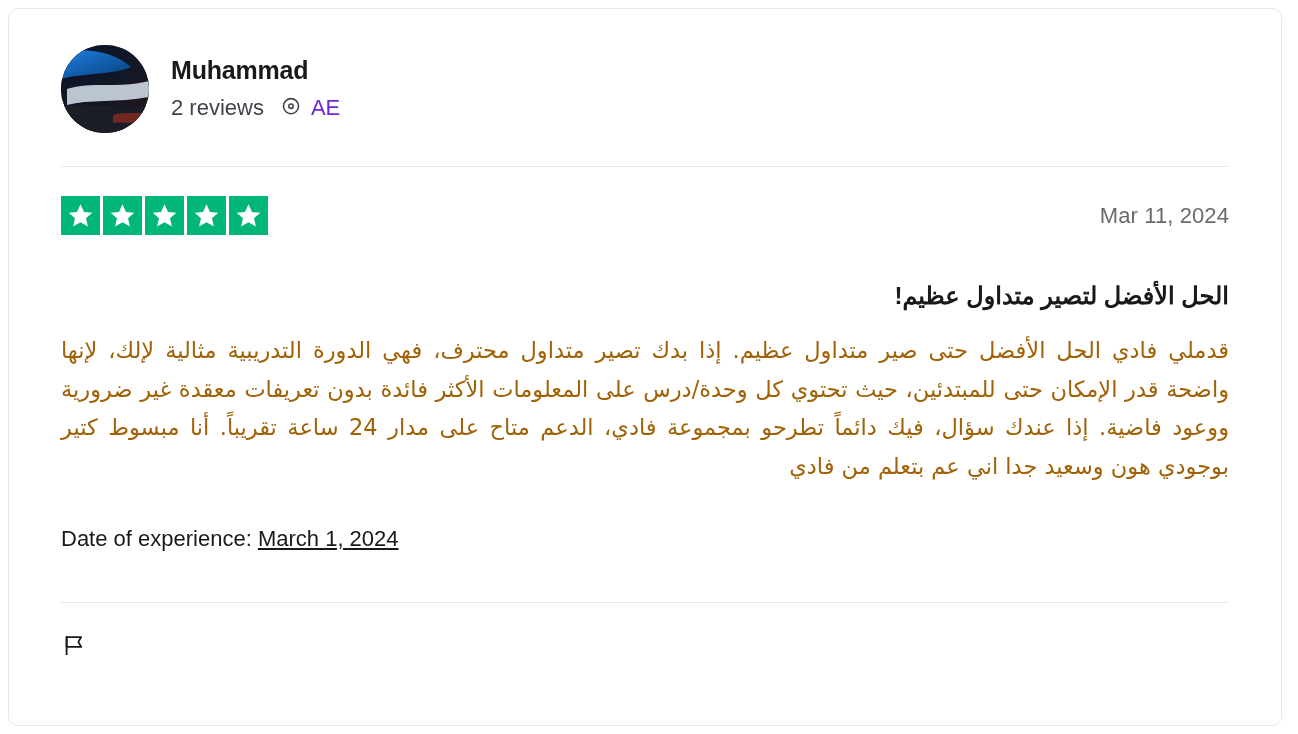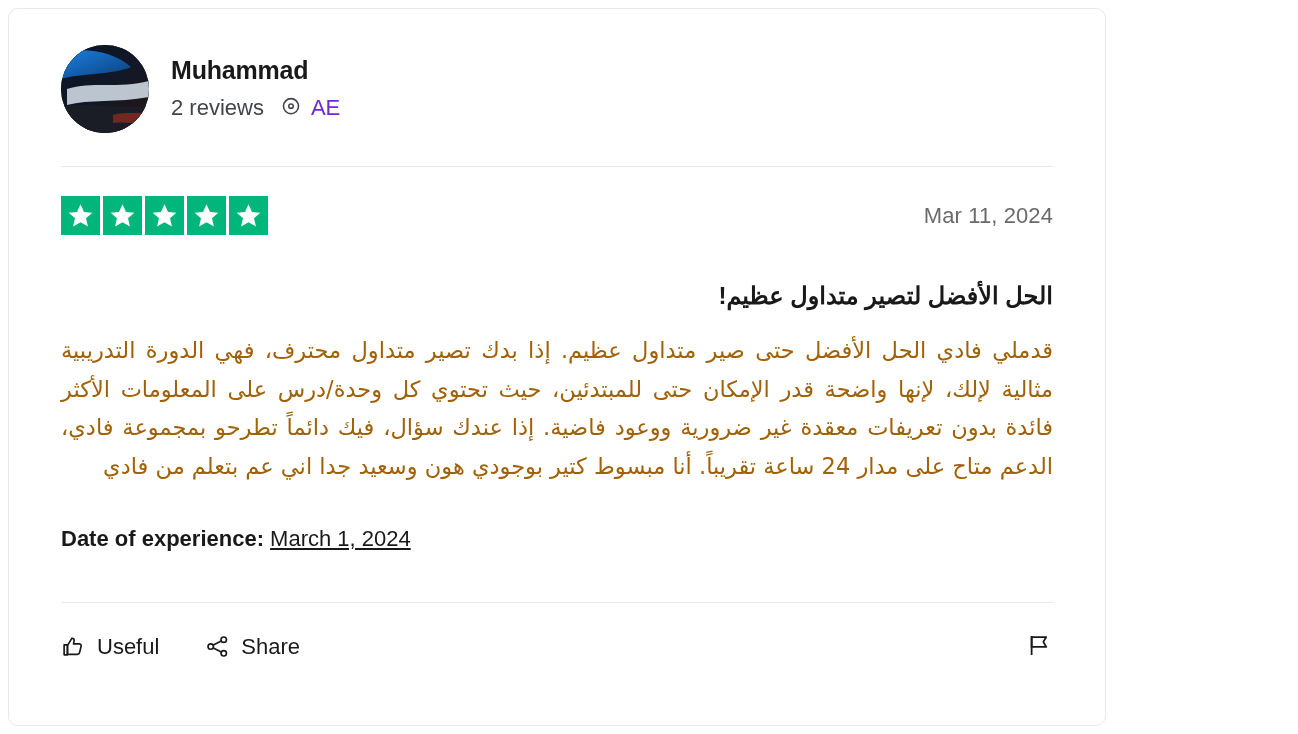--- a/index.html
+++ b/index.html
@@ -10,21 +10,21 @@
     width: 1298px;
     height: 734px;
     font-family: "Liberation Sans", sans-serif;
     -webkit-font-smoothing: antialiased;
   }
 
   .review-card {
     position: absolute;
     left: 8px;
     top: 8px;
-    width: 1098px;
+    width: 1274px;
     height: 718px;
     box-sizing: border-box;
     background: #ffffff;
     border: 1px solid #e8e8e8;
     border-radius: 10px;
     padding: 0 52px;
     overflow: hidden;
   }
 
   
@@ -132,21 +132,21 @@
     text-align: justify;
     line-height: 1.72;
     font-family: "DejaVu Sans", "Liberation Sans", sans-serif;
   }
 
   .experience {
     margin-top: 40px;
     font-size: 22px;
     color: #191919;
   }
-  .experience .label { font-weight: bold; }
+  .experience .label { font-weight: normal; }
   .experience .value { font-weight: normal; text-decoration: underline; }
 
   
   .footer-divider {
     height: 1px;
     background: #e8e8e8;
     width: 100%;
     margin-top: 50px;
   }
 
@@ -267,44 +267,20 @@
   <p class="review-body">قدملي فادي الحل الأفضل حتى صير متداول عظيم. إذا بدك تصير متداول محترف، فهي الدورة التدريبية مثالية لإلك، لإنها واضحة قدر الإمكان حتى للمبتدئين، حيث تحتوي كل وحدة/درس على المعلومات الأكثر فائدة بدون تعريفات معقدة غير ضرورية ووعود فاضية. إذا عندك سؤال، فيك دائماً تطرحو بمجموعة فادي، الدعم متاح على مدار 24 ساعة تقريباً. أنا مبسوط كتير بوجودي هون وسعيد جدا اني عم بتعلم من فادي</p>
 
   <div class="experience">
     <span class="label">Date of experience:</span>
     <span class="value">March 1, 2024</span>
   </div>
 
   <div class="footer-divider"></div>
 
   <div class="actions">
-    <div class="actions-left">
-      <button class="action-btn">
-        <span>
-          <svg width="25" height="25" viewBox="0 0 24 24" fill="none" stroke="#191919" stroke-width="1.6" stroke-linejoin="round" aria-hidden="true">
-            <path d="M3 10.5h3.2V20H3z"></path>
-            <path d="M6.2 11.2 10.4 4.2c1.5-.2 2.4.6 2.2 2.1l-.6 3.2h5.4c1.3 0 2.2 1 1.9 2.2l-1.5 6.2c-.2 1.1-1 1.7-2.1 1.7H6.2z"></path>
-          </svg>
-        </span>
-        <span>Useful</span>
-      </button>
-
-      <button class="action-btn">
-        <span>
-          <svg width="25" height="25" viewBox="0 0 24 24" fill="none" stroke="#191919" stroke-width="1.6" aria-hidden="true">
-            <circle cx="18" cy="5.5" r="2.6"></circle>
-            <circle cx="18" cy="18.5" r="2.6"></circle>
-            <circle cx="5.5" cy="12" r="2.6"></circle>
-            <line x1="8" y1="10.6" x2="15.6" y2="6.8"></line>
-            <line x1="8" y1="13.4" x2="15.6" y2="17.2"></line>
-          </svg>
-        </span>
-        <span>Share</span>
-      </button>
-    </div>
 
     <button class="report-btn">
       <span>
         <svg width="27" height="27" viewBox="0 0 24 24" fill="none" stroke="#191919" stroke-width="1.6" stroke-linejoin="round" aria-hidden="true">
           <path d="M5 3.5v17"></path>
           <path d="M5 4.5h13l-2.6 4.3L18 13.3H5z"></path>
         </svg>
       </span>
     </button>
   </div>

